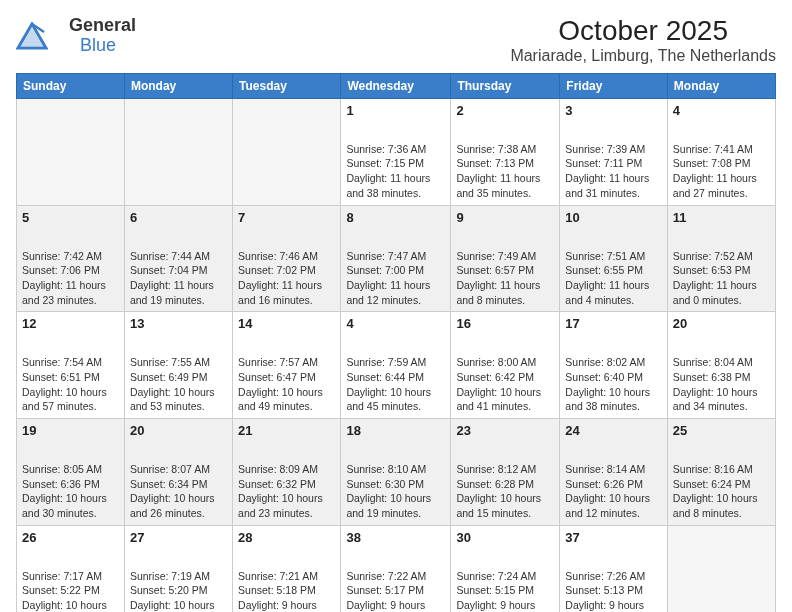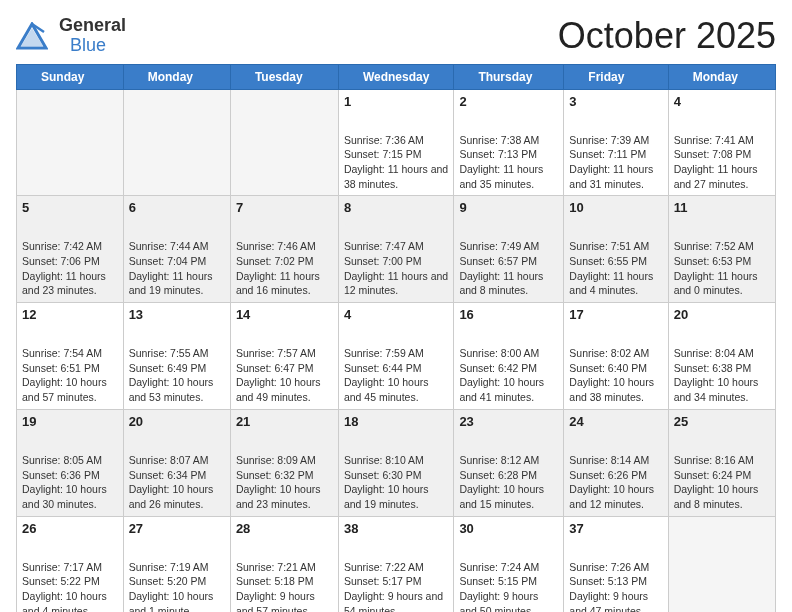--- a/index.html
+++ b/index.html
@@ -12,21 +12,21 @@
     }
     .header {
       display: flex;
       align-items: flex-start;
       justify-content: space-between;
       margin-bottom: 8px;
     }
     .logo {
       display: flex;
       align-items: center;
-      gap: 11px;
+      gap: 21px;
     }
     .logo-text {
       display: flex;
       flex-direction: column;
       line-height: 1.1;
     }
     .logo-general {
       font-size: 18px;
       font-weight: bold;
       color: #333;
@@ -38,39 +38,39 @@
       margin-left: 11px;
     }
     .logo-icon {
       width: 32px;
       height: 28px;
     }
     .title-block {
       text-align: right;
     }
     .month-title {
-      font-size: 36px;
+      font-size: 28px;
       font-weight: 300;
       color: #222;
       line-height: 1.1;
       text-align: center;
     }
     .location-title {
       font-size: 16px;
       color: #444;
     }
     .calendar {
       width: 100%;
       border-collapse: collapse;
       font-size: 11px;
     }
     .calendar th {
       background: #3a7dc9;
       color: #fff;
-      padding: 5px 24px;
+      padding: 5px 6px;
       text-align: left;
       font-size: 12px;
       font-weight: bold;
       border: 1px solid #2a6ab0;
     }
     .calendar td {
       border: 1px solid #ccc;
       vertical-align: top;
       padding: 4px 5px;
       height: 86px;
@@ -106,20 +106,21 @@
       <polygon points="16,6 27,24 5,24" fill="#3a7dc9" opacity="0.3"></polygon>
       <line x1="16" y1="2" x2="28" y2="10" stroke="#3a7dc9" stroke-width="2.5"></line>
     </svg>
     <div class="logo-text">
       <span class="logo-general">General</span>
       <span class="logo-blue">Blue</span>
     </div>
   </div>
   <div class="title-block">
     <div class="month-title">October 2025</div>
+    <div class="location-title">Mariarade, Limburg, The Netherlands</div>
   </div>
 </div>
 
 <table class="calendar">
   <thead>
     <tr>
     <th>Sunday</th>
         <th>Monday</th>
         <th>Tuesday</th>
         <th>Wednesday</th>

